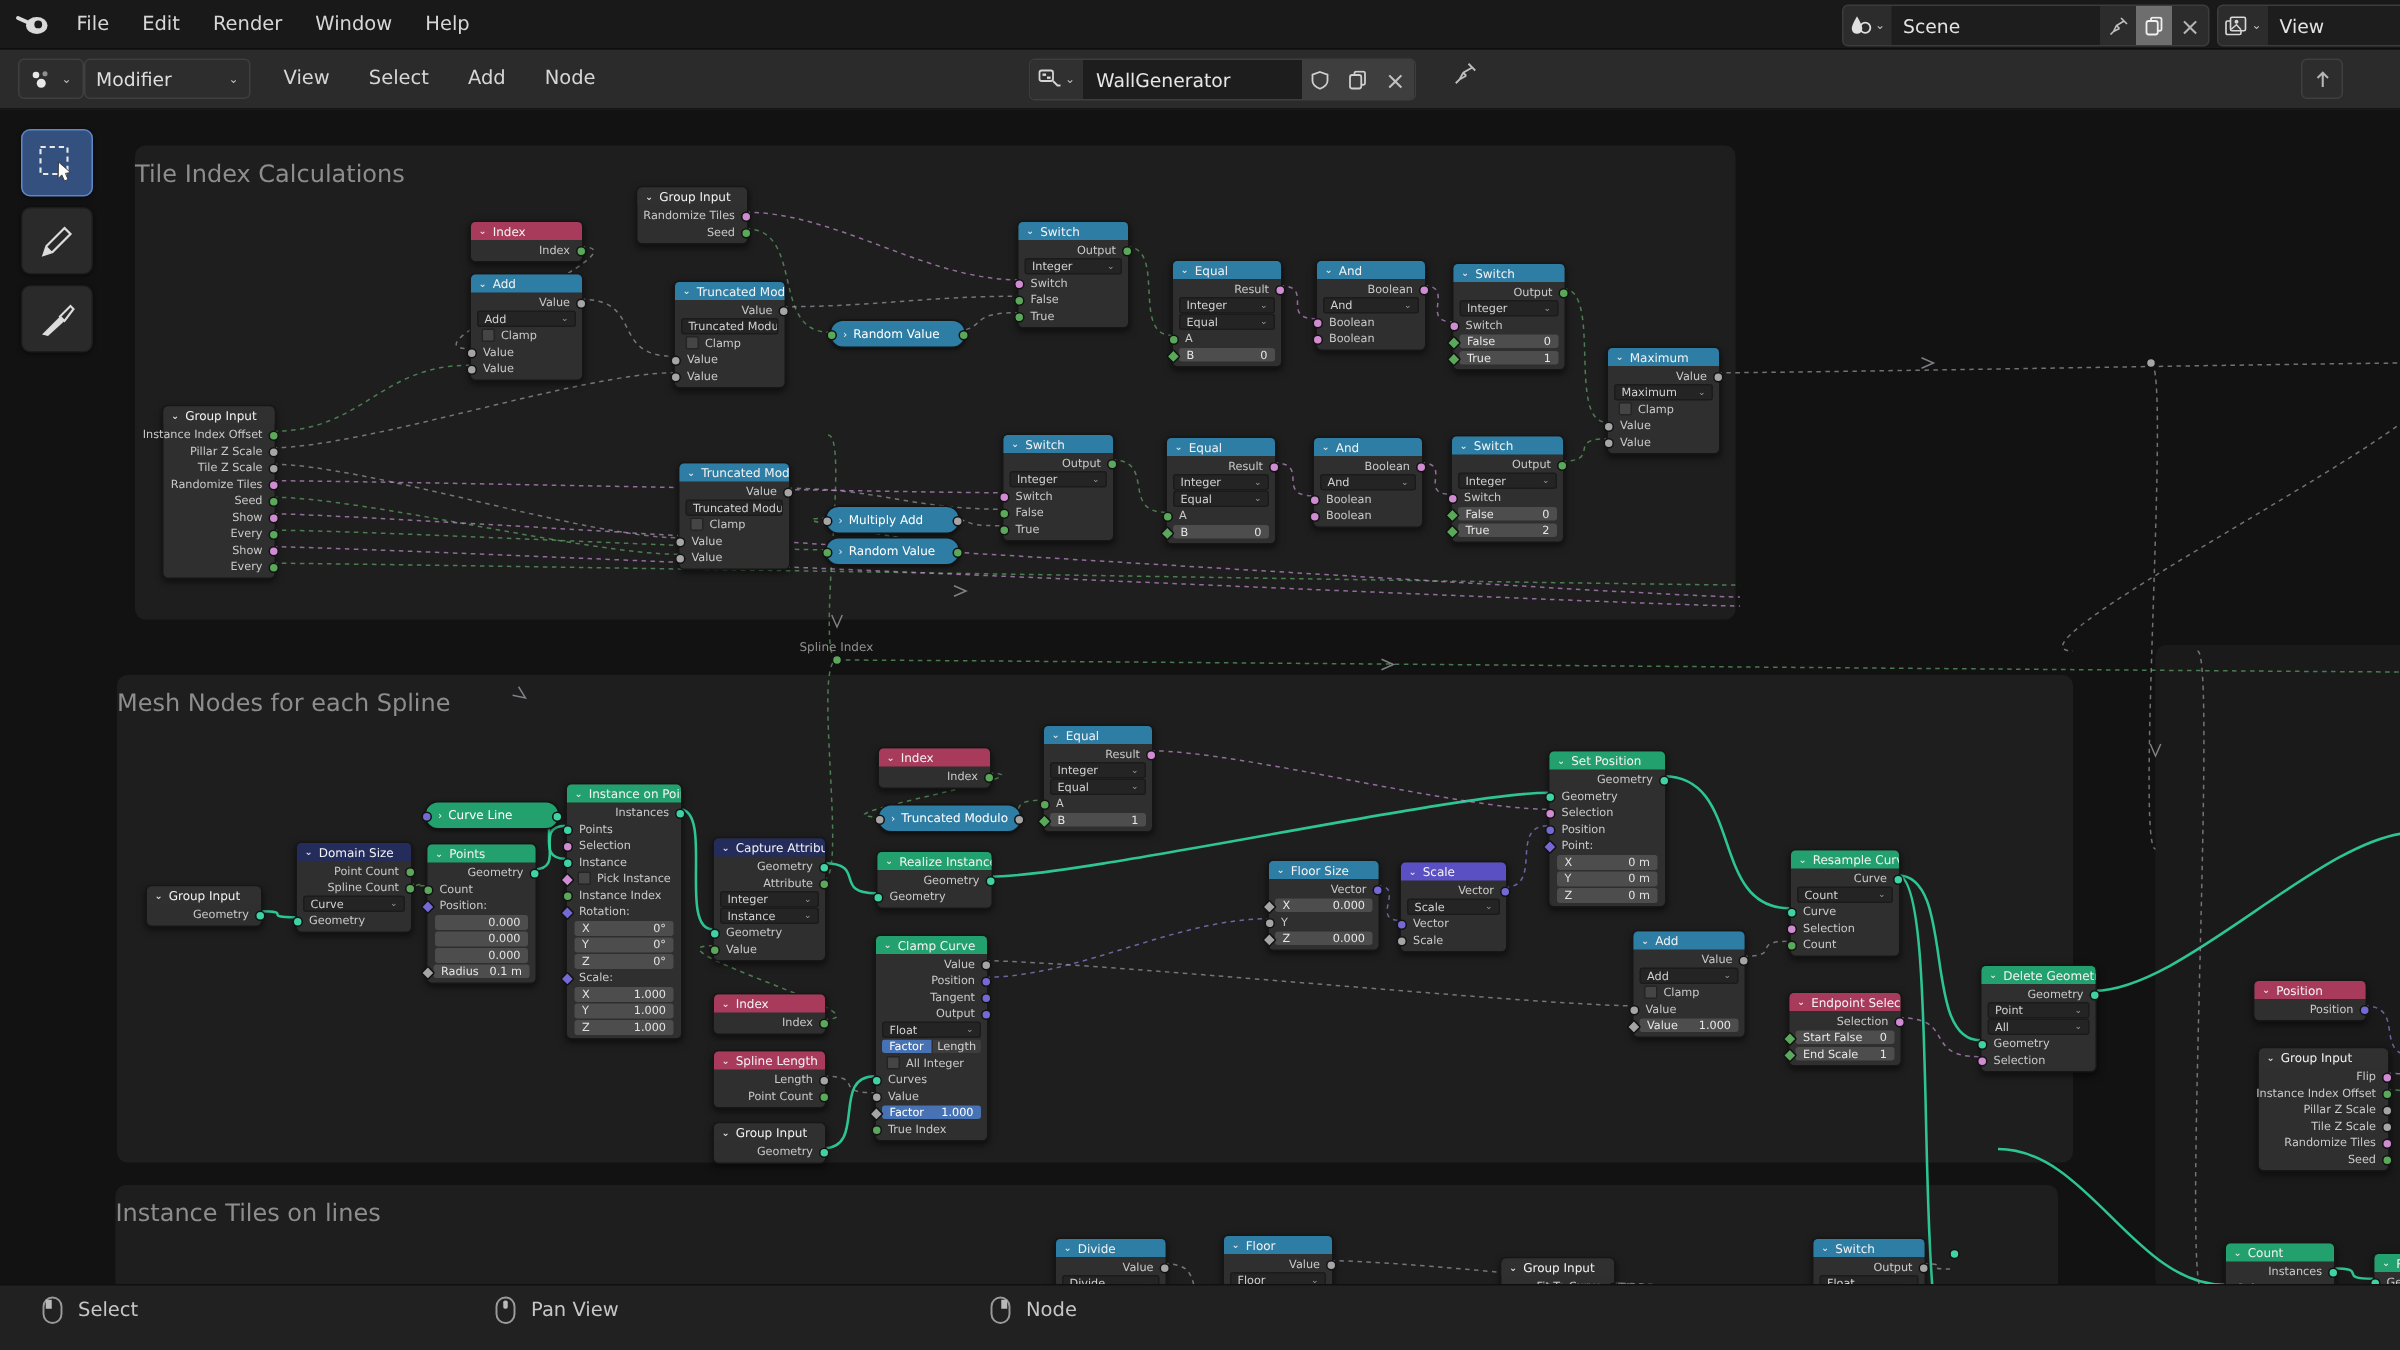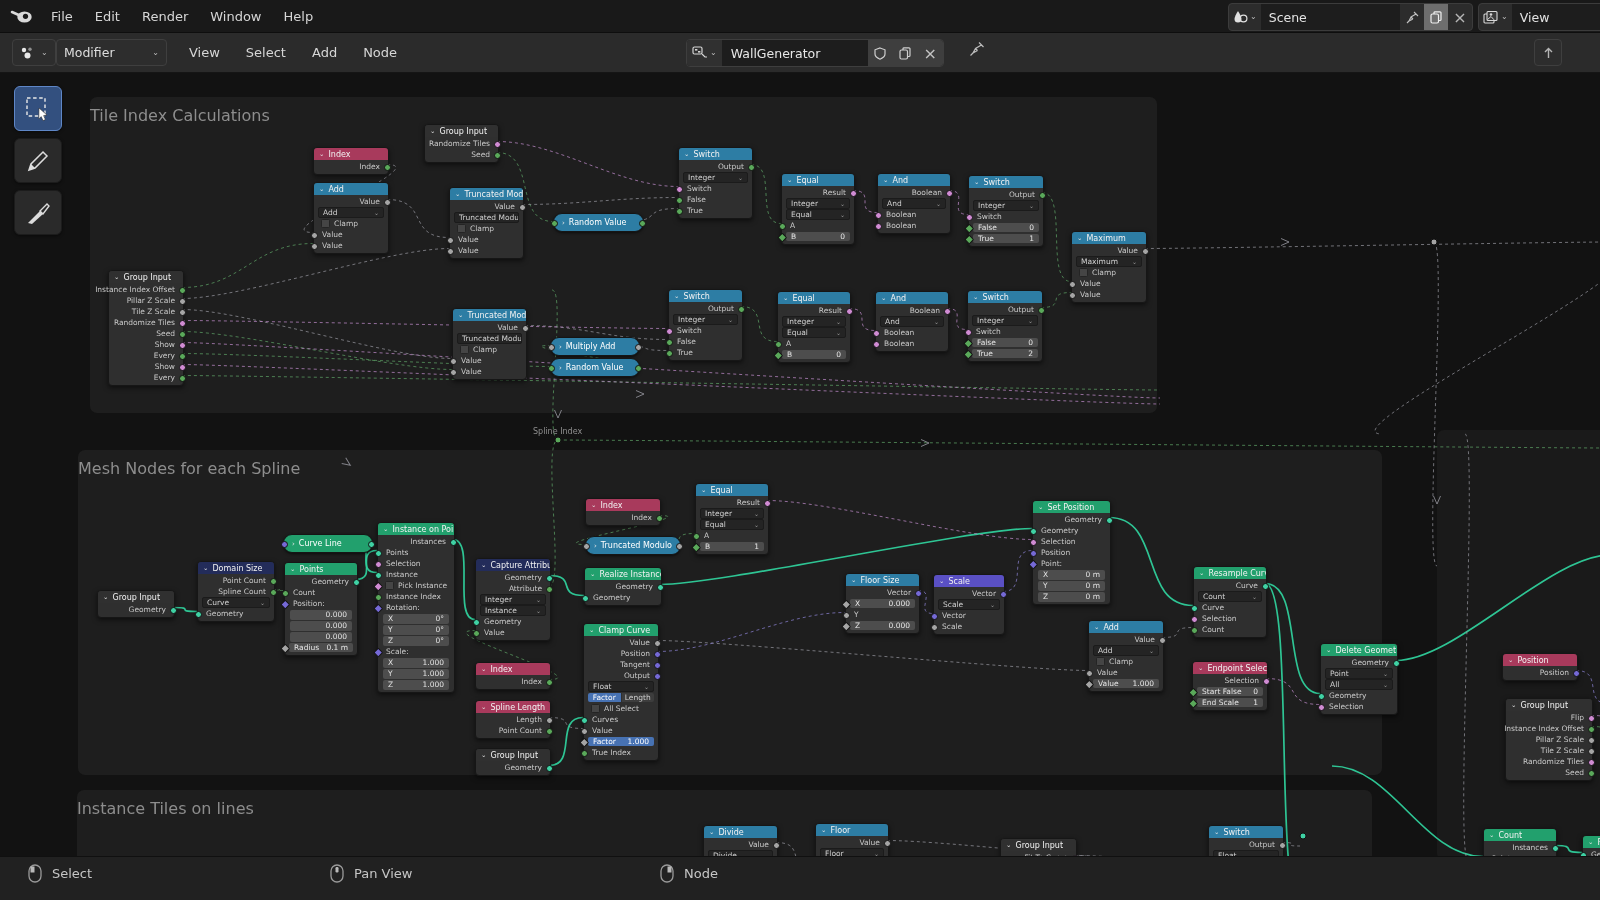--- a/index.html
+++ b/index.html
@@ -1109,21 +1109,21 @@
             </div>
           </div>
           <div class="nrow">
             <div class="tog">
               <span class="on">Factor</span>
               <span>Length</span>
             </div>
           </div>
           <div class="nrow">
             <span class="chk"></span>
-            <span>All Select</span>
+            <span>All Integer</span>
           </div>
           <div class="nrow in">
             <span>Curves</span>
             <span class="sock l" style="background: rgb(63, 210, 164);"></span>
           </div>
           <div class="nrow in">
             <span>Value</span>
             <span class="sock l" style="background: rgb(165, 165, 165);"></span>
           </div>
           <div class="nrow">

